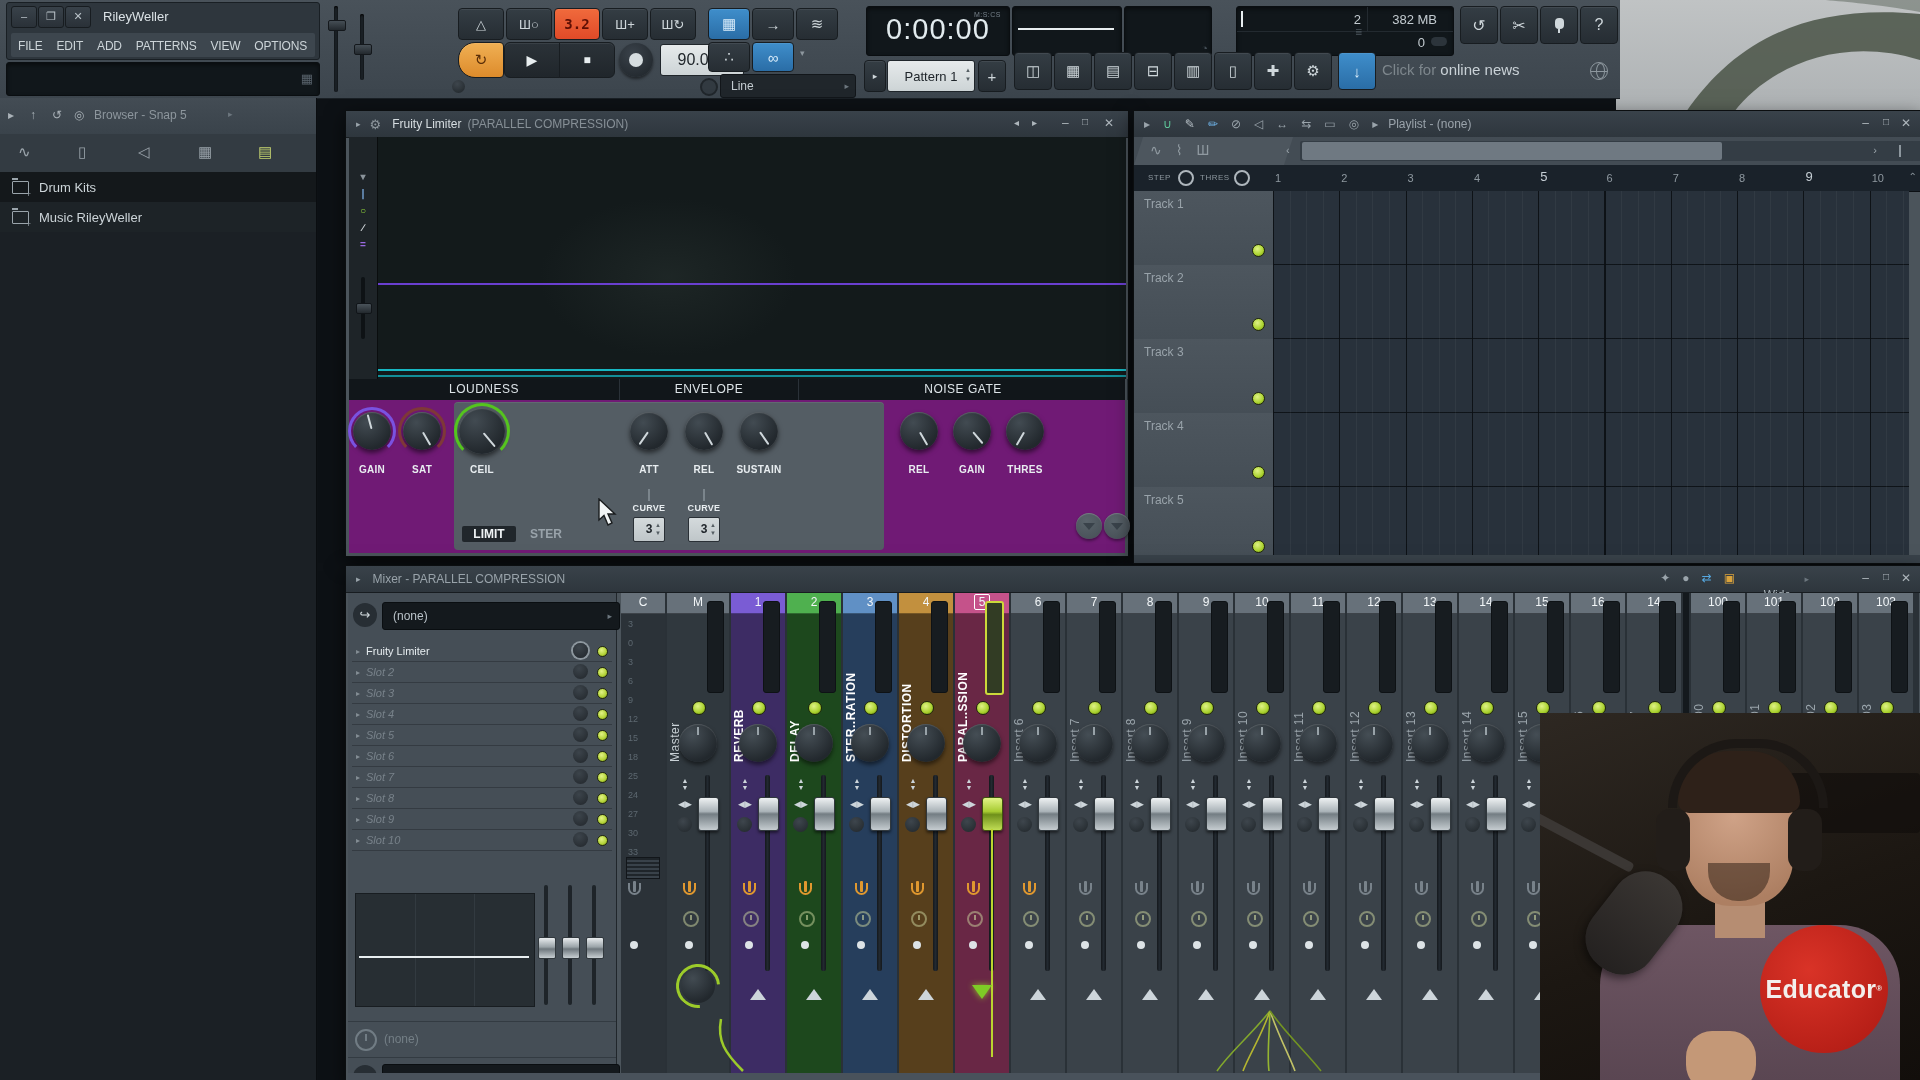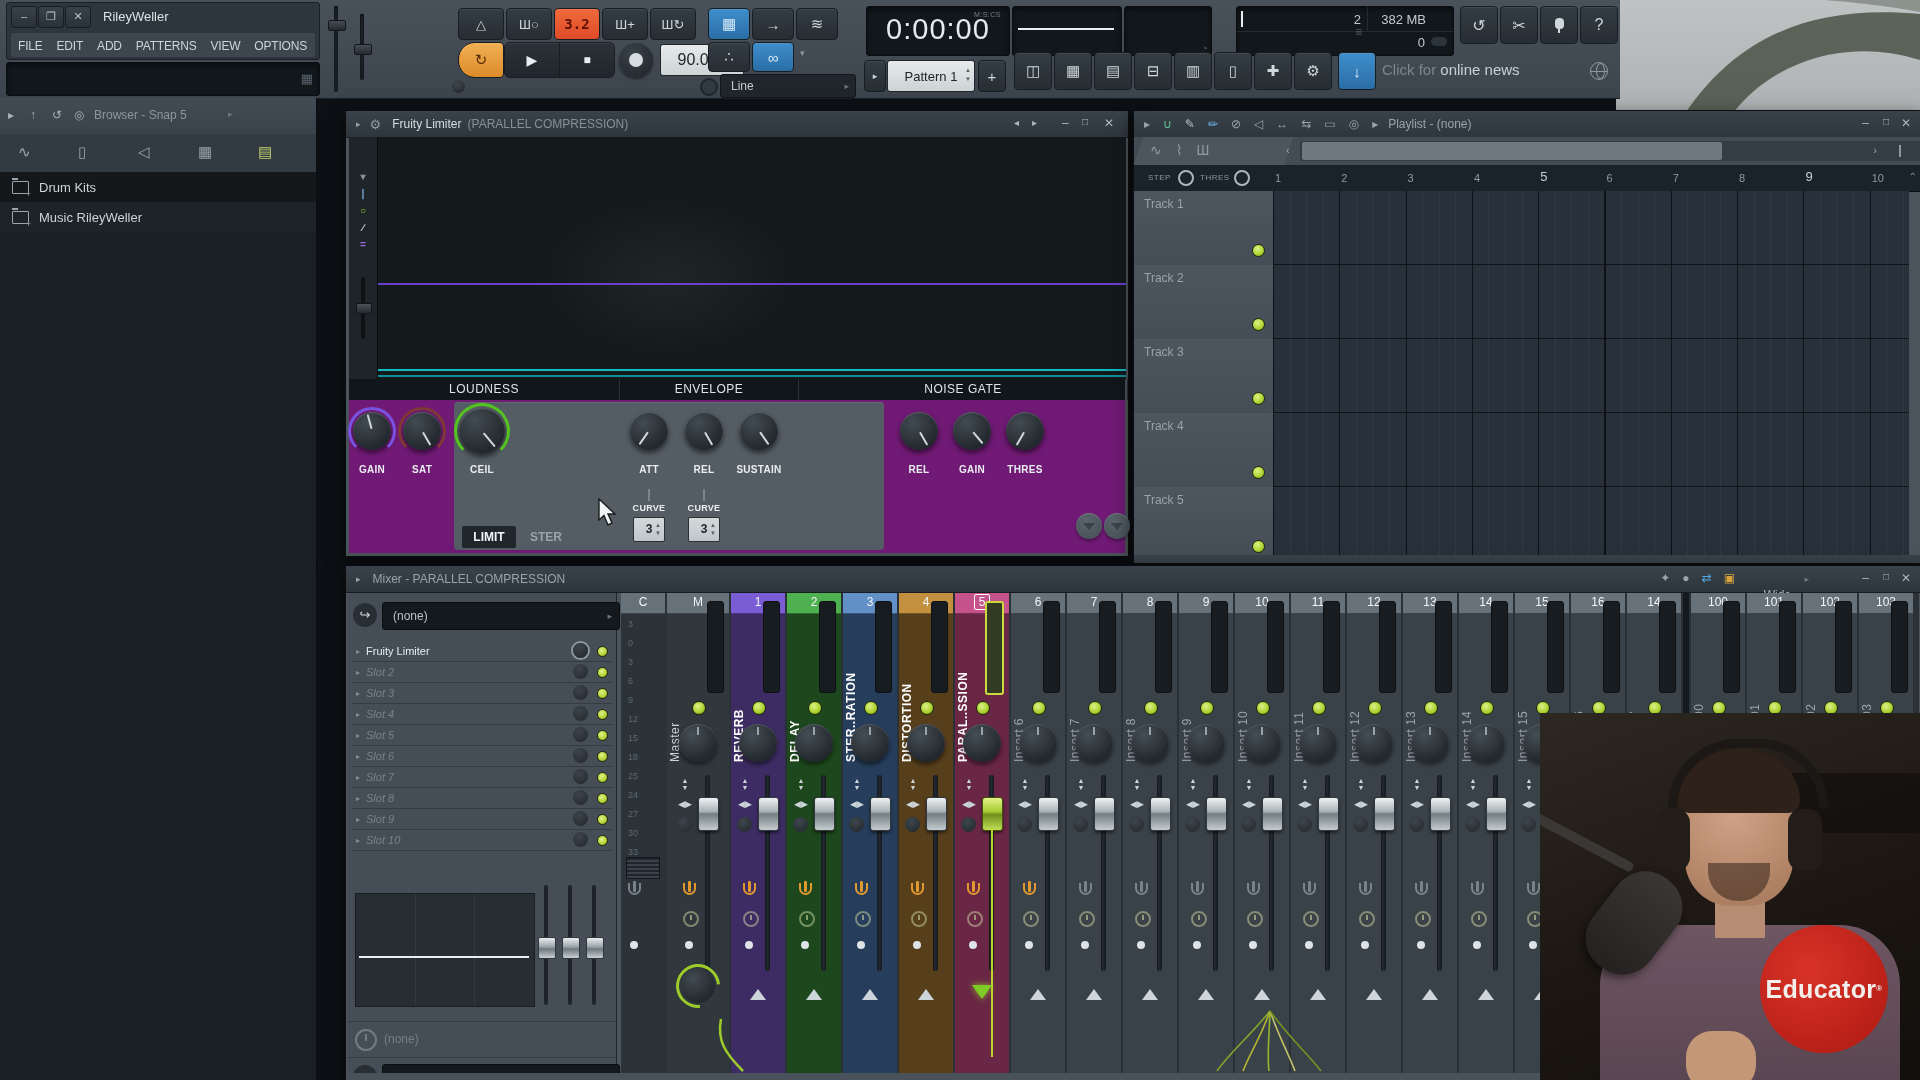--- a/index.html
+++ b/index.html
@@ -68,21 +68,21 @@
   #plugin .sidebar{position:absolute;left:3px;top:26px;width:28px;height:242px;background:#1e2428;border-right:1px solid #0b0e10;}
   .sideic{position:absolute;left:0;width:28px;text-align:center;font-size:10px;}
   #plugin .sections{position:absolute;left:3px;top:268px;width:776px;height:21px;background:#11161a;display:flex;}
   #plugin .sections div{flex:0 0 auto;text-align:center;font-size:12px;font-weight:normal;letter-spacing:.5px;color:#dde4e8;
     line-height:21px;border-right:1px solid #2a3138;}
   #plugin .controls{position:absolute;left:3px;top:289px;width:776px;height:153px;background:#701a75;}
   .klabel{position:absolute;font-size:10px;font-weight:bold;color:#e8edf0;letter-spacing:.3px;transform:translateX(-50%);}
   .curvebox{position:absolute;width:30px;height:23px;background:linear-gradient(#d4dadc,#bfc6c9);border:1px solid #2a3036;
     border-radius:2px;color:#20262b;font-size:12px;font-weight:bold;text-align:center;line-height:22px;transform:translateX(-50%);}
   .curvebox i{position:absolute;right:3px;top:3px;font-style:normal;font-size:6px;line-height:8px;color:#555e63;}
-  .tab{position:absolute;height:22px;font-size:12px;font-weight:bold;display:flex;align-items:center;justify-content:center;}
+  .tab{position:absolute;height:16px;font-size:12px;font-weight:bold;display:flex;align-items:center;justify-content:center;}
   .roundbtn{position:absolute;width:26px;height:26px;border-radius:50%;background:radial-gradient(circle at 40% 30%,#5a646b,#454e55);
     box-shadow:inset 0 1px 1px rgba(255,255,255,.2),0 2px 3px rgba(0,0,0,.4);}
   .roundbtn:after{content:"";position:absolute;left:7px;top:10px;border-left:6px solid transparent;border-right:6px solid transparent;border-top:7px solid #39424a;}
 
   
   #playlist .ptool{position:absolute;left:0;top:26px;right:0;height:28px;background:#434c54;border-bottom:1px solid #20262b;}
   #playlist .ptimeline{position:absolute;left:0;top:54px;right:0;height:26px;background:#1a222a;border-bottom:1px solid #0c1014;}
   .ptrackhead{position:absolute;left:0;width:139px;height:74px;background:linear-gradient(#4d565e,#454e56);
     border-bottom:1px solid #333b42;font-size:12px;color:#99a3aa;}
   .pgrid{position:absolute;left:139px;top:80px;width:636px;height:370px;background:#28313b;
@@ -249,21 +249,21 @@
       </div>
     <div class="panel-inset" style="left:1124px;top:6px;width:86px;height:48px;">
       <span class="abs" style="right:3px;bottom:1px;color:#434d55;font-size:11px;">◔</span>
       </div>
 
     <div class="panel-inset" style="left:1236px;top:6px;width:216px;height:48px;">
       <div class="abs" style="left:4px;top:4px;width:2px;height:16px;background:#e8eef0;"></div>
       <div class="abs" style="left:130px;top:0;width:1px;height:24px;background:#232a30;"></div>
       <div class="abs" style="left:0;top:24px;right:0;height:1px;background:#232a30;"></div>
       <span class="abs" style="right:92px;top:5px;font-size:13px;color:#c3cbd0;">2</span>
-      <span class="abs" style="right:27px;top:5px;font-size:13px;color:#c3cbd0;text-align:center;">382 MB</span>
+      <span class="abs" style="right:16px;top:5px;font-size:13px;color:#c3cbd0;text-align:center;">382 MB</span>
       <span class="abs" style="left:118px;top:20px;font-size:9px;color:#4c565e;">≣</span>
       <span class="abs" style="right:28px;top:28px;font-size:13px;color:#c3cbd0;">0</span>
       <span class="abs" style="right:6px;top:30px;width:16px;height:9px;border-radius:5px;background:#2c343b;"></span>
     </div>
 
     <div id="toolrightbtns">
         <div class="tbtn" style="left: 1460px; top: 6px; width: 36px; height: 36px; font-size: 16px;">↺</div>
         <div class="tbtn" style="left: 1500px; top: 6px; width: 36px; height: 36px; font-size: 16px;">✂</div>
         <div class="tbtn" style="left: 1540px; top: 6px; width: 36px; height: 36px; font-size: 16px;">
           <span class="micico"></span>

